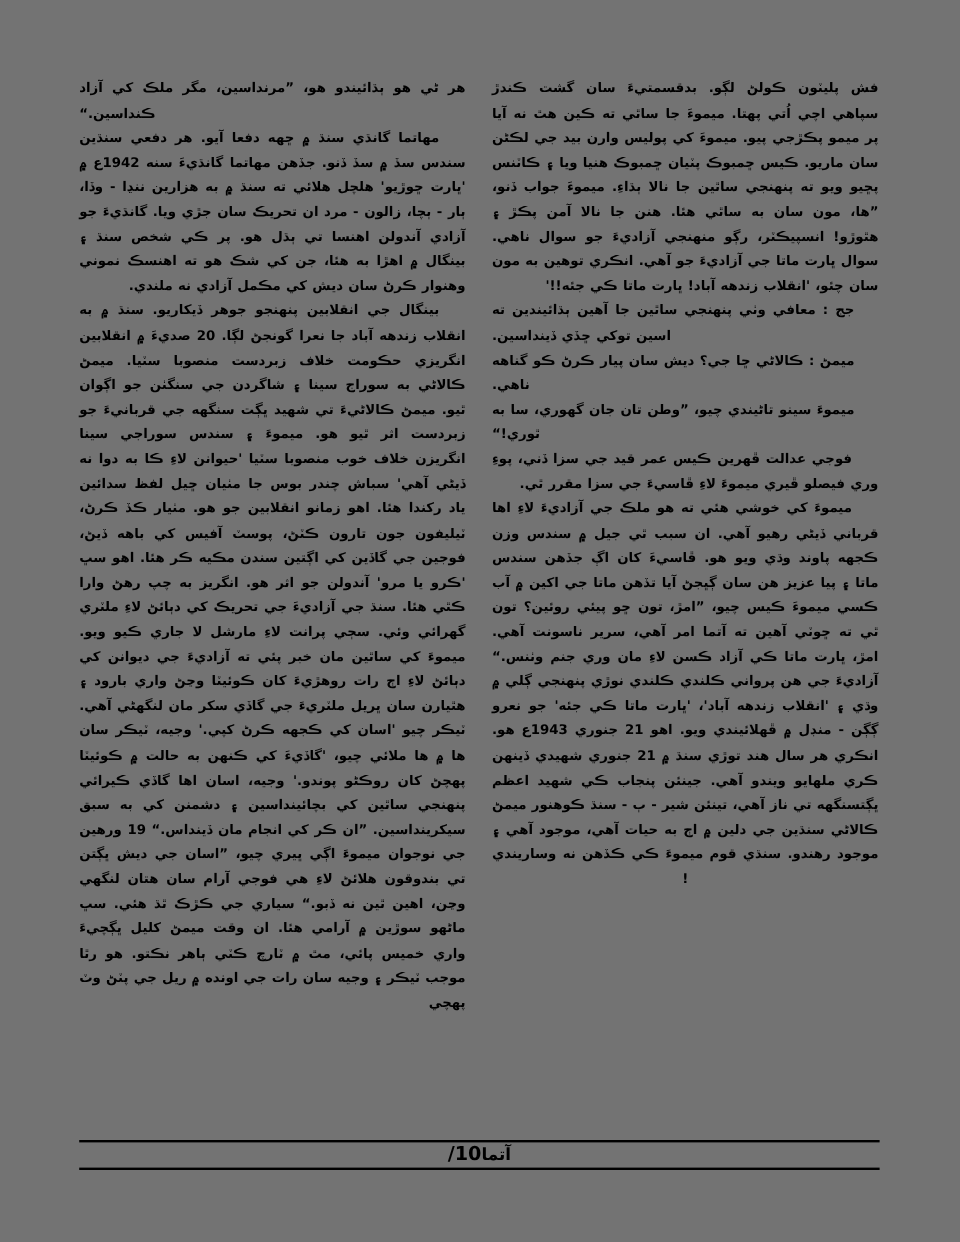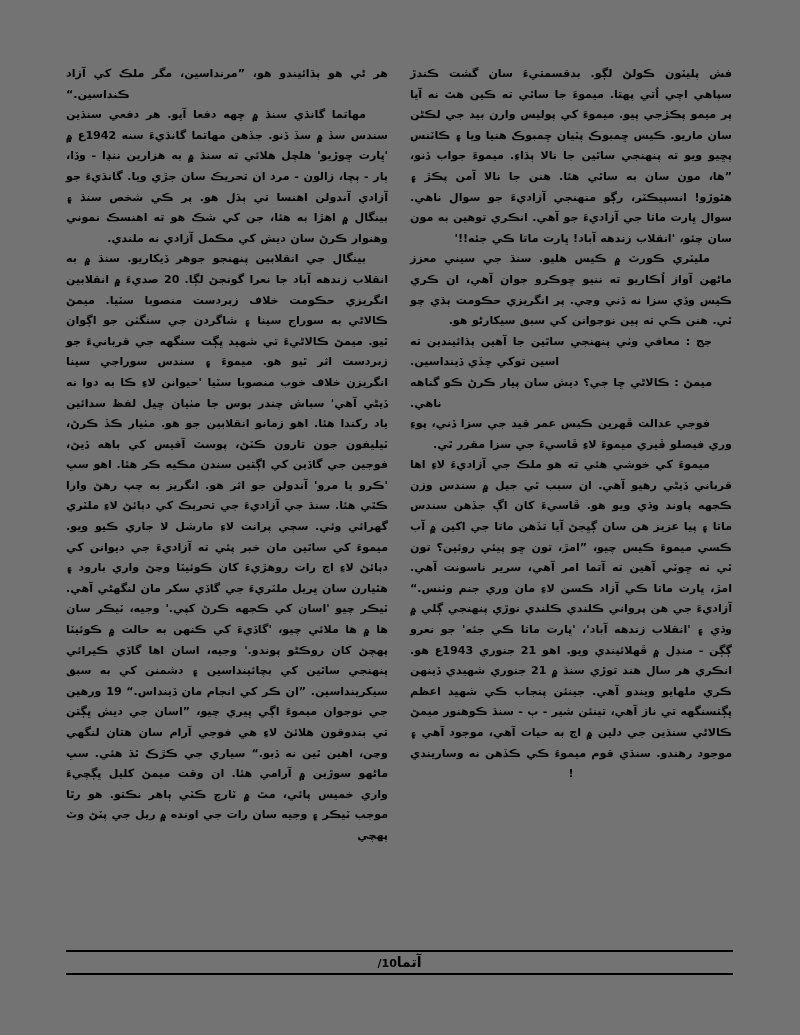--- a/index.html
+++ b/index.html
@@ -83,43 +83,43 @@
     direction: rtl;
     font-size: 14px;
     font-weight: 700;
     line-height: 20px;
     letter-spacing: 0px;
   }
   .footer-text .pgnum {
     direction: ltr;
     unicode-bidi: embed;
     display: inline-block;
-    font-size: 11px;
+    font-size: 16px;
   }
 
   
 </style>
 </head>
 <body>
 
 <div class="page">
 
   <div class="columns">
 
     <div class="col">
       <p class="lastleft">هر ڻي هو ٻڌائيندو هو، ”مرنداسين، مگر ملڪ کي آزاد ڪنداسين.“</p>
       <p class="ind">مهاتما گانڌي سنڌ ۾ ڇهه دفعا آيو. هر دفعي سنڌين سندس سڏ ۾ سڏ ڏنو. جڏهن مهاتما گانڌيءَ سنه 1942ع ۾ 'ڀارت ڇوڙيو' هلچل هلائي ته سنڌ ۾ به هزارين ننڍا - وڏا، ٻار - ٻچا، زالون - مرد ان تحريڪ سان جڙي ويا. گانڌيءَ جو آزادي آندولن اهنسا تي ٻڌل هو. پر ڪي شخص سنڌ ۽ بينگال ۾ اهڙا به هئا، جن کي شڪ هو ته اهنسڪ نموني وهنوار ڪرڻ سان ديش کي مڪمل آزادي نه ملندي.</p>
       <p class="ind">بينگال جي انقلابين پنهنجو جوهر ڏيکاريو. سنڌ ۾ به انقلاب زندهه آباد جا نعرا گونجڻ لڳا. 20 صديءَ ۾ انقلابين انگريزي حڪومت خلاف زبردست منصوبا سٽيا. ميمڻ ڪالاڻي به سوراج سينا ۽ شاگردن جي سنگٺن جو اڳوان ٿيو. ميمڻ ڪالاڻيءَ تي شهيد ڀڳت سنگهه جي قربانيءَ جو زبردست اثر ٿيو هو. ميموءَ ۽ سندس سوراجي سينا انگريزن خلاف خوب منصوبا سٽيا 'حيوانن لاءِ ڪا به دوا نه ڏيڻي آهي' سباش چندر بوس جا مٺيان ڇيل لفظ سدائين ياد رکندا هئا. اهو زمانو انقلابين جو هو. مٺيار ڪڏ ڪرڻ، ٽيليفون جون تارون ڪٽڻ، پوسٽ آفيس کي باهه ڏيڻ، فوجين جي گاڏين کي اڳتين سندن مڪيه ڪر هئا. اهو سڀ 'ڪرو يا مرو' آندولن جو اثر هو. انگريز به چپ رهڻ وارا ڪٿي هئا. سنڌ جي آزاديءَ جي تحريڪ کي دٻائڻ لاءِ ملٽري گهرائي وئي. سڄي پرانت لاءِ مارشل لا جاري ڪيو ويو. ميموءَ کي ساٿين مان خبر پئي ته آزاديءَ جي ديوانن کي دٻائڻ لاءِ اڄ رات روهڙيءَ کان ڪوئيٽا وڃڻ واري بارود ۽ هٿيارن سان ڀريل ملٽريءَ جي گاڏي سکر مان لنگهڻي آهي. ٽيڪر چيو 'اسان کي ڪجهه ڪرڻ کپي.' وجيه، ٽيڪر سان ها ۾ ها ملائي چيو، 'گاڏيءَ کي ڪنهن به حالت ۾ ڪوئيٽا پهچڻ کان روڪڻو پوندو.' وجيه، اسان اها گاڏي ڪيرائي پنهنجي ساٿين کي بچائينداسين ۽ دشمنن کي به سبق سيکرينداسين. ”ان ڪر کي انجام مان ڏينداس.“ 19 ورهين جي نوجوان ميموءَ اڳي ڀيري چيو، ”اسان جي ديش ڀڳتن تي بندوقون هلائڻ لاءِ هي فوجي آرام سان هتان لنگهي وڃن، اهين ٿين نه ڏبو.“ سياري جي ڪڙڪ ٿڌ هئي. سڀ ماڻهو سوڙين ۾ آرامي هئا. ان وقت ميمڻ کليل ڀڳچيءَ واري خميس پائي، مٿ ۾ ٽارچ ڪٽي ٻاهر نڪتو. هو رٿا موجب ٽيڪر ۽ وجيه سان رات جي اونده ۾ ريل جي پٽڻ وٽ پهچي</p>
     </div>
 
     <div class="col">
       <p>فش پليٽون ڪولڻ لڳو. بدقسمتيءَ سان گشت ڪندڙ سپاهي اچي اُتي پهتا. ميموءَ جا ساٿي ته ڪين هٿ نه آيا پر ميمو پڪڙجي پيو. ميموءَ کي پوليس وارن بيد جي لڪڻن سان ماريو. ڪيس ڇمبوڪ پٽيان ڇمبوڪ هنيا ويا ۽ ڪاٽنس پڇيو ويو ته پنهنجي ساٿين جا نالا ٻڌاءِ. ميموءَ جواب ڏنو، ”ها، مون سان به ساٿي هئا. هنن جا نالا آمن پڪڙ ۽ هٿوڙو! انسپيڪٽر، رڳو منهنجي آزاديءَ جو سوال ناهي. سوال ڀارت ماتا جي آزاديءَ جو آهي. انڪري توهين به مون سان چئو، 'انقلاب زندهه آباد! ڀارت ماتا ڪي جئه!!'</p>
-      <p class="ind">مليٽري ڪورٽ ۾ ڪيس هليو. سنڌ جي سيني معزز ماڻهن آواز اُڪاريو ته ننيو ڇوڪرو جوان آهي، ان ڪري ڪيس وڏي سزا نه ڏني وڃي. پر انگريزي حڪومت ٻڌي چو ٿي. هنن ڪي ته ٻين نوجوانن کي سبق سيکارڻو هو.</p>
       <p class="dlg lastleft">جج : معافي وٺي پنهنجي ساٿين جا آهين ٻڌائيندين ته اسين توکي ڇڏي ڏينداسين.</p>
       <p class="dlg lastleft">ميمڻ : ڪالاڻي ڇا جي؟ ديش سان پيار ڪرڻ ڪو گناهه ناهي.</p>
+      <p class="dlg lastleft">ميموءَ سينو تاڻيندي چيو، ”وطن تان جان گهوري، سا به ٿوري!“</p>
       <p class="ind">فوجي عدالت ڦهرين ڪيس عمر قيد جي سزا ڏني، پوءِ وري فيصلو ڦيري ميموءَ لاءِ ڦاسيءَ جي سزا مقرر ٿي.</p>
       <p class="ind lastcenter">ميموءَ کي خوشي هئي ته هو ملڪ جي آزاديءَ لاءِ اها قرباني ڏيڻي رهيو آهي. ان سبب ٿي جيل ۾ سندس وزن ڪجهه پاوند وڌي ويو هو. ڦاسيءَ کان اڳ جڏهن سندس ماتا ۽ پيا عزيز هن سان ڳڀجڻ آيا تڏهن ماتا جي اکين ۾ آب ڪسي ميموءَ ڪيس چيو، ”امڙ، تون ڇو پيئي روئين؟ تون ٿي ته ڇوٽي آهين ته آتما امر آهي، سرير ناسونت آهي. امڙ، ڀارت ماتا ڪي آزاد ڪسن لاءِ مان وري جنم وٺنس.“ آزاديءَ جي هن پرواني ڪلندي ڪلندي نوڙي پنهنجي ڳلي ۾ وڌي ۽ 'انقلاب زندهه آباد'، 'ڀارت ماتا ڪي جئه' جو نعرو ڳڳن - منڊل ۾ ڦهلائيندي ويو. اهو 21 جنوري 1943ع هو. انڪري هر سال هند توڙي سنڌ ۾ 21 جنوري شهيدي ڏينهن ڪري ملهايو ويندو آهي. جينئن پنجاب ڪي شهيد اعظم ڀڳتسنگهه تي ناز آهي، تينئن شير - ٻ - سنڌ ڪوهنور ميمڻ ڪالاڻي سنڌين جي دلين ۾ اڄ به حيات آهي، موجود آهي ۽ موجود رهندو. سنڌي قوم ميموءَ ڪي ڪڏهن نه وساريندي !</p>
     </div>
 
   </div>
 
   <div class="rule top"></div>
 
   <div class="footer-text">
     <span>آتما</span><span class="pgnum"><span>/</span><span>10</span></span>

